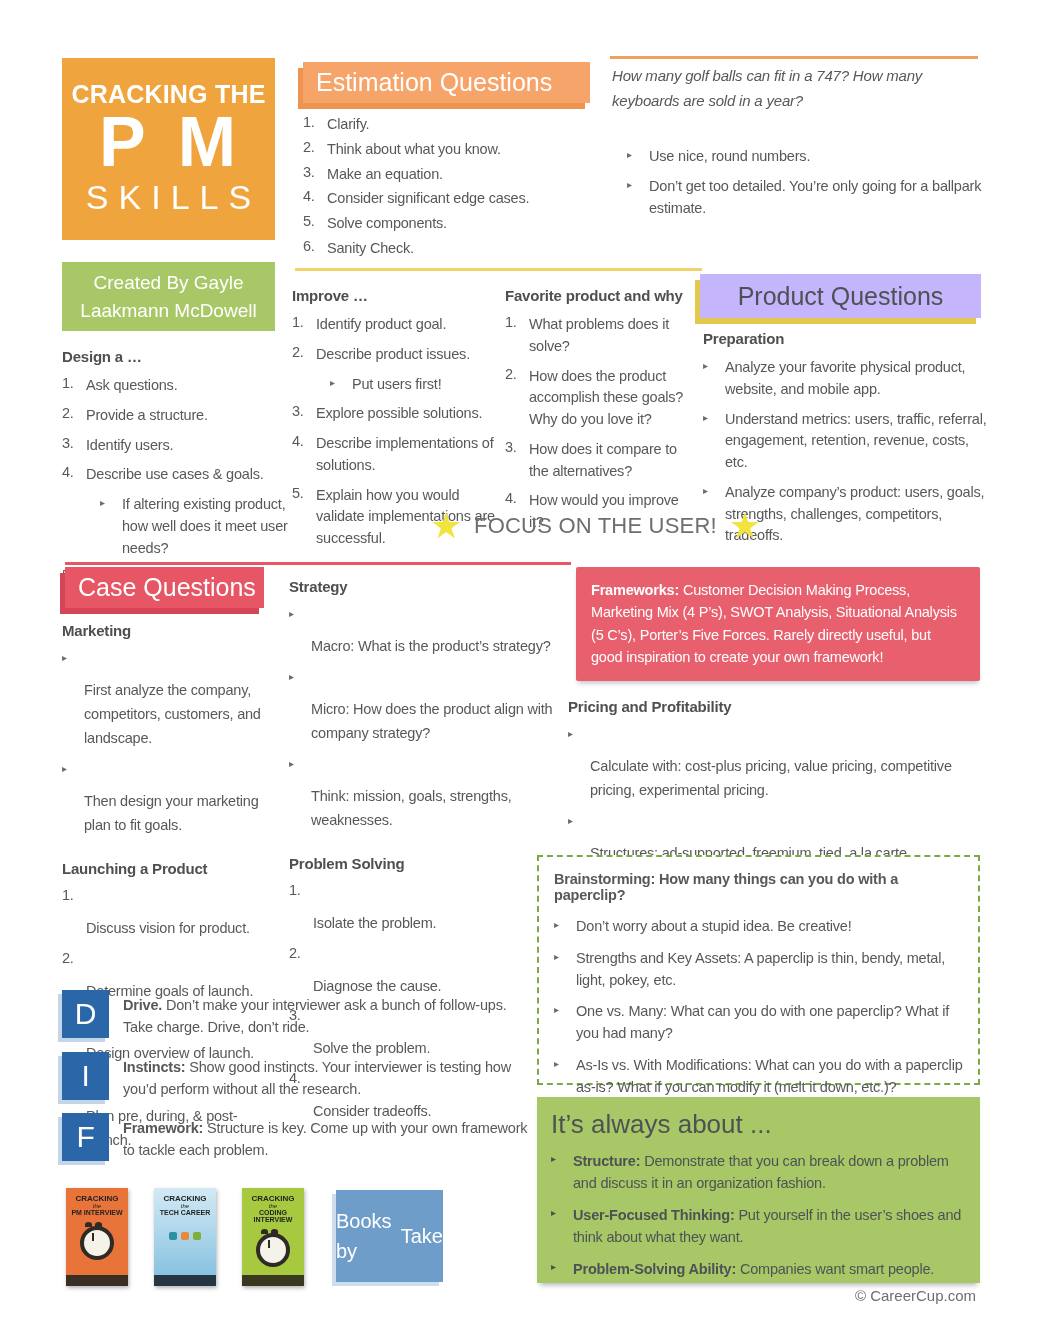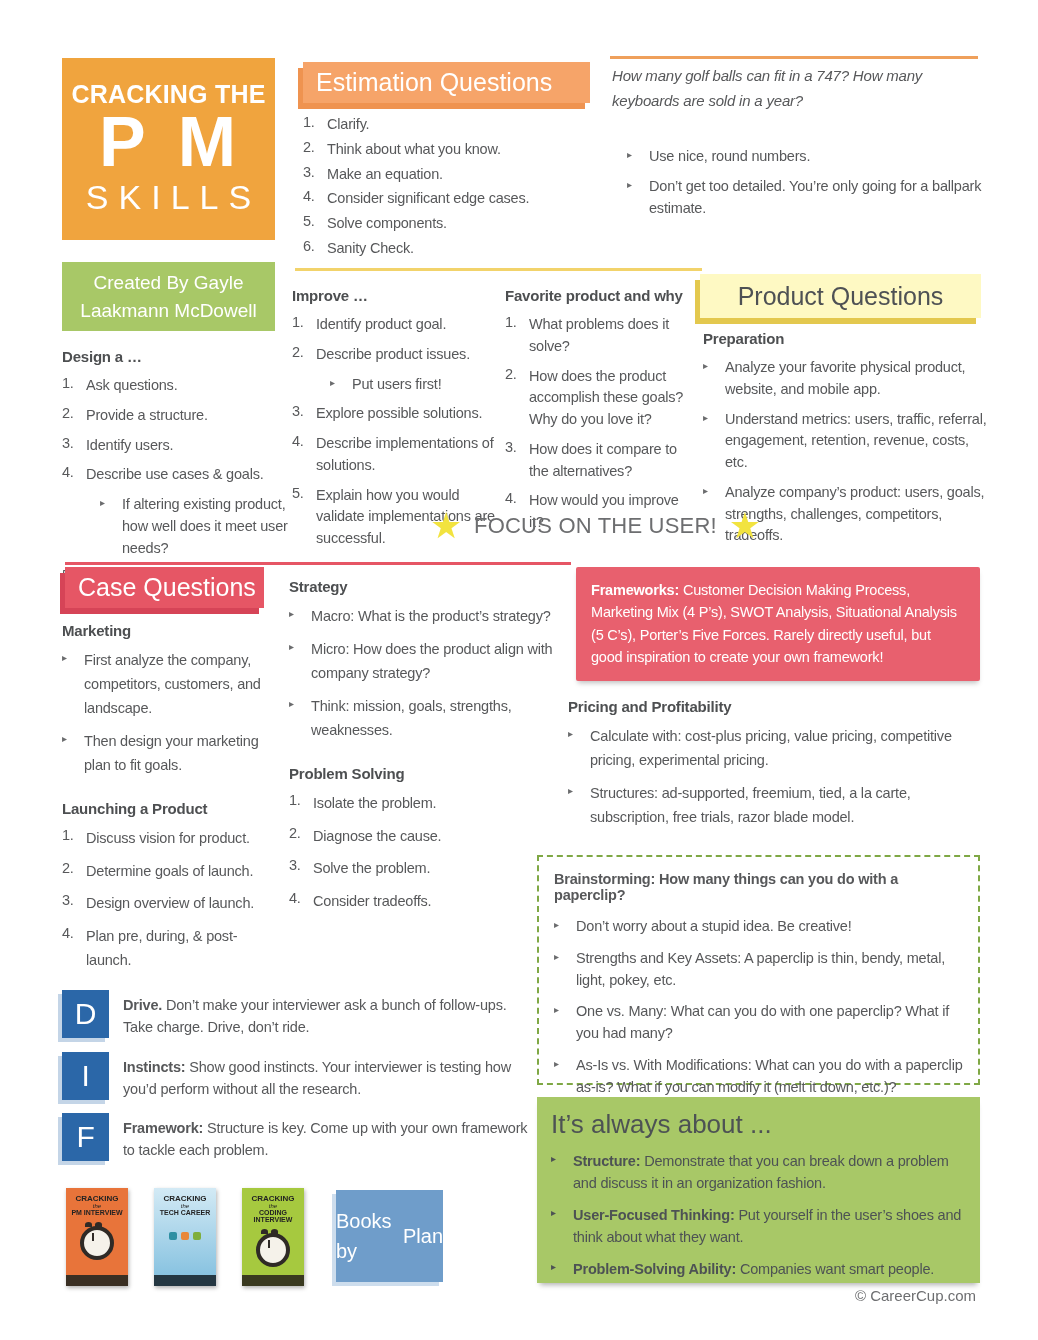--- a/index.html
+++ b/index.html
@@ -16,40 +16,40 @@
   .logo-l2 { font-size:70px; font-weight:bold; line-height:0.95; word-spacing:10px; letter-spacing:2px; }
   .logo-l3 { font-size:34px; letter-spacing:10px; margin-right:-10px; margin-top:2px; }
 
   .created { left:62px; top:262px; width:213px; height:69px; background:#a8c867; color:#fff;
     font-size:19px; letter-spacing:0; line-height:1.45; display:flex; flex-direction:column;
     justify-content:center; text-align:center; }
 
   
   .banner { display:flex; align-items:center; font-size:25px; letter-spacing:0; color:#fff; padding-left:13px; box-sizing:border-box; }
   .est-banner  { left:303px; top:62px;  width:287px; height:41px; background:#f6a469; box-shadow:-5px 6px 0 #ef9350; }
-  .prod-banner { left:700px; top:274px; width:281px; height:44px; background:#fef9c3; box-shadow:-5px 6px 0 #e3c84e;
+  .prod-banner { left:700px; top:274px; width:281px; height:44px; background:#c4b5fd; box-shadow:-5px 6px 0 #e3c84e;
                  color:#4e5154; justify-content:center; padding-left:0; }
   .case-banner { left:65px;  top:567px; width:199px; height:41px; background:#e65665; box-shadow:-5px 6px 0 #d64457; }
 
   
   .line { height:3px; }
   .line-orange { left:610px; top:56px;  width:368px; background:#efa05b; }
   .line-yellow { left:295px; top:268px; width:407px; background:#f2d36b; }
   .line-red    { left:65px;  top:562px; width:506px; background:#e65665; }
 
   
   .sec-h { font-weight:bold; color:#4d4f51; font-size:15px; margin-bottom:10px; }
   .sec-h.later { margin-top:22px; }
   .li { display:flex; margin-bottom:8px; }
   .marker { flex:0 0 24px; }
   .marker.tri { flex:0 0 22px; font-size:10px; padding-top:3px; color:#6b6c6e; }
   .li-text { flex:1; line-height:1.5; }
   .li.sub { padding-left:38px; }
   .tight .li { margin-bottom:3px; }
-  .roomy .li-text { line-height:1.65; }
+  .roomy .li-text { line-height:1.65;margin-top:30px; }
   .roomy .li { margin-bottom:9px; }
 
   
   .design-col   { left:62px;  top:348px; width:232px; }
   .est-col      { left:303px; top:114px; width:300px; }
   .golf         { left:612px; top:64px;  width:345px; font-style:italic; font-size:15px; line-height:1.65; }
   .tips-col     { left:627px; top:146px; width:358px; }
   .improve-col  { left:292px; top:287px; width:204px; }
   .favorite-col { left:505px; top:287px; width:184px; }
   .prep-col     { left:703px; top:330px; width:286px; }
@@ -441,21 +441,21 @@
   </div>
   <div class="abs book book-coding">
     <div class="bt bt1">CRACKING</div>
     <div class="bt bt2">the</div>
     <div class="bt bt3">CODING INTERVIEW</div>
     <div class="clock"></div>
     <div class="bband olive"></div>
   </div>
   <div class="abs books-label">
     <div>Books by</div>
-    <div>Plan</div>
+    <div>Take</div>
   </div>
 
   <div class="abs always">
     <div class="always-title">It’s always about ...</div>
     <div>
         <div class="li">
           <span class="marker tri">▸</span>
           <span class="li-text"><b>Structure:</b> Demonstrate that you can break down a problem and discuss it in an organization fashion.</span>
         </div>
         <div class="li">

